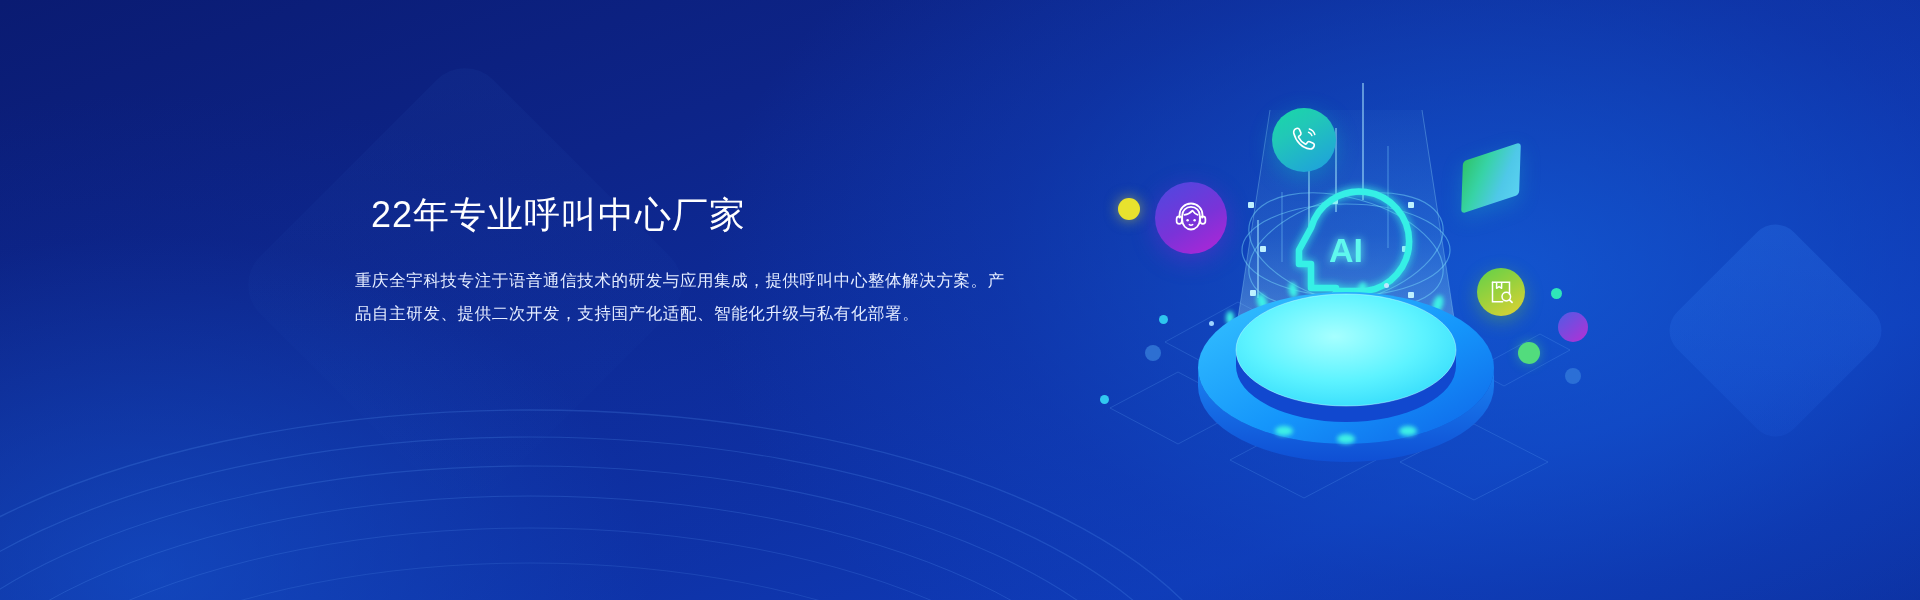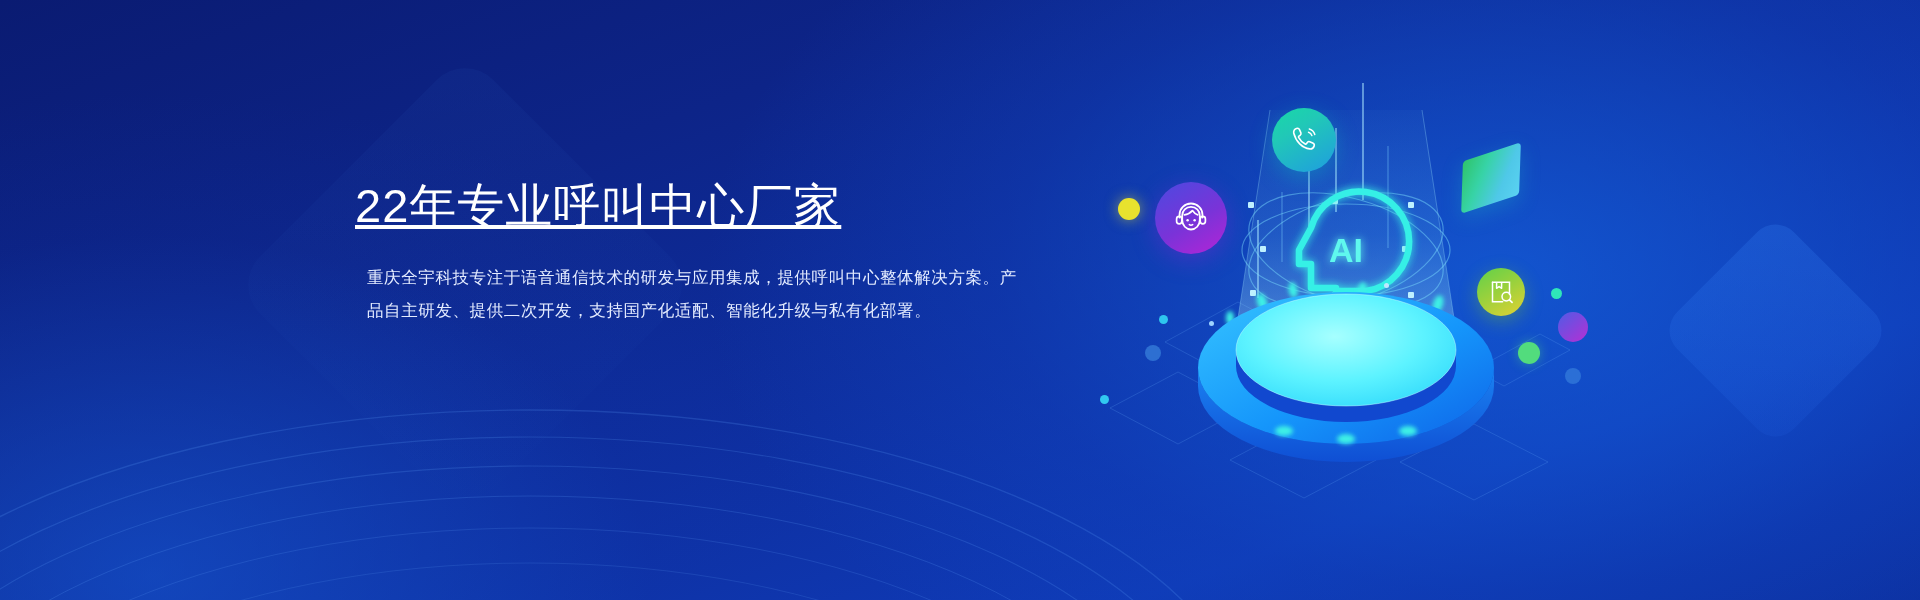--- a/index.html
+++ b/index.html
@@ -50,31 +50,30 @@
   }
 
   
   .copy {
     position: absolute;
     left: 355px;
     top: 178px;
     width: 700px;
   }
   .headline {
-    margin: 0;
-    font-size: 47px;
+    margin: 16px;
+    font-size: 36px;
     font-weight: 300;
     letter-spacing: 1px;
     line-height: 1.18;
     color: #ffffff;
     white-space: nowrap;
-    text-decoration: underline;
   }
   .subcopy {
-    margin: 28px 0 0 12px;
+    margin: 28px 0 0 0;
     font-size: 16.5px;
     font-weight: 400;
     line-height: 2.0;
     letter-spacing: 0.6px;
     color: #e4ecff;
     width: 655px;
   }
 
   
   .art {

